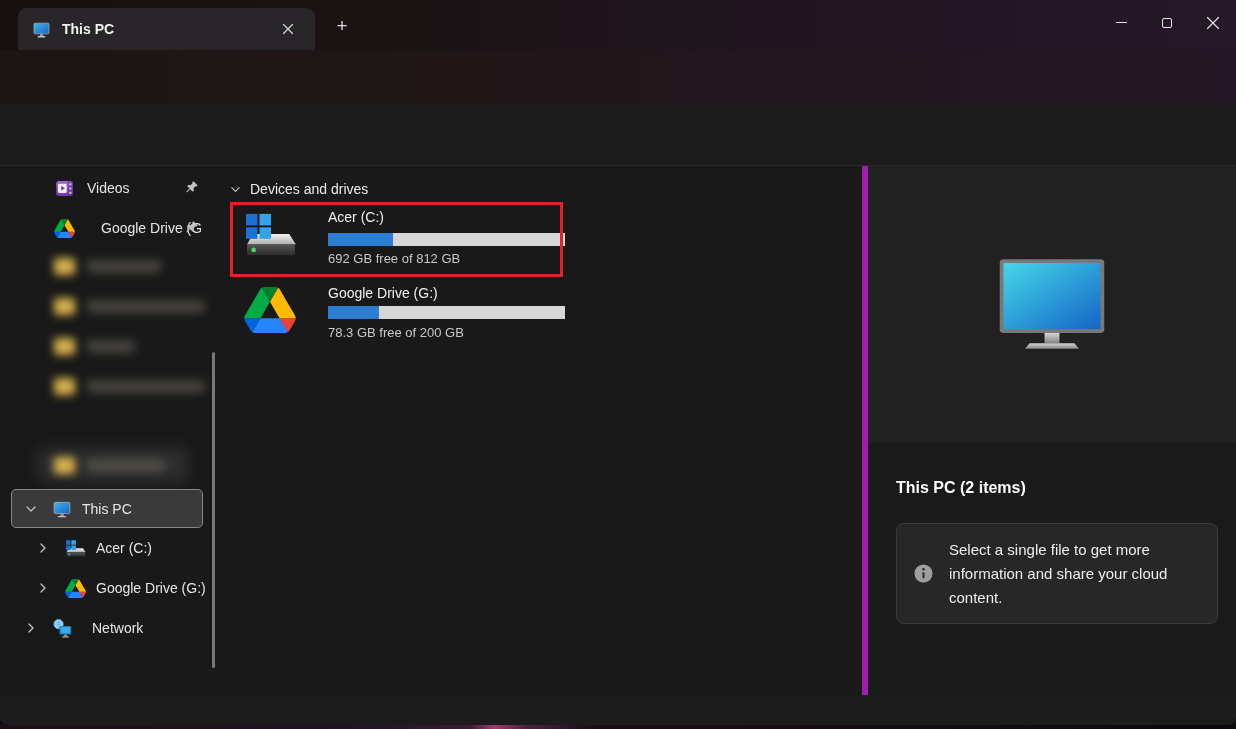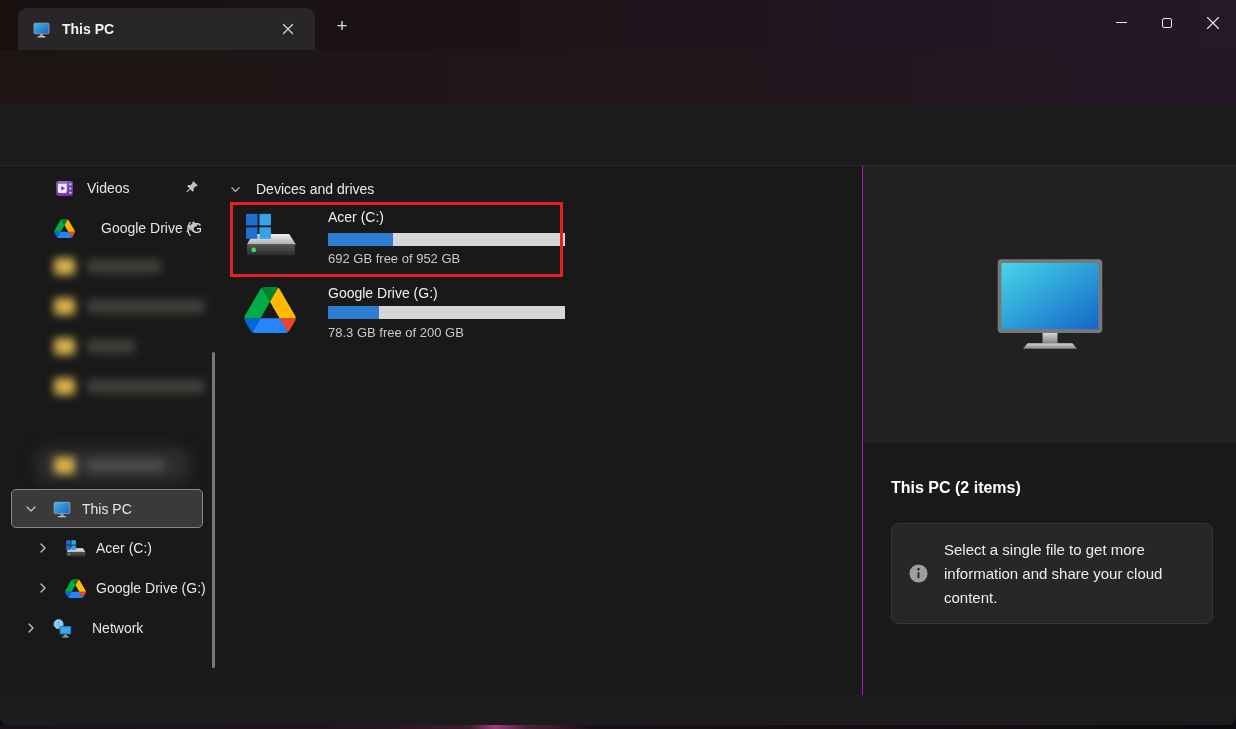--- a/index.html
+++ b/index.html
@@ -55,30 +55,30 @@
   .sb-pin { position:absolute; left:172px; top:11px; }
   .sb-selected { background:#3a3a3a; border:1px solid #888888; left:3px; width:192px; height:39px; }
   .sb-scroll { position:absolute; left:204px; top:186px; width:3px; height:316px; background:#787878; border-radius:2px; }
   .blur-folder { width:21px; height:17px; background:#d7b14c; border-radius:3px; filter:blur(4px); }
   .blur-text { height:13px; background:#6b675f; border-radius:4px; filter:blur(5px); opacity:.55; margin-left:12px; }
   .blur-bg { position:absolute; left:26px; top:2px; width:150px; height:34px; background:#2e2e2e; border-radius:6px; filter:blur(7px); }
 
   
   .content { position:absolute; left:217px; top:0; width:645px; height:529px; }
   .group-header { position:absolute; left:13px; top:13px; height:20px; display:flex; align-items:center; }
-  .group-title { color:#eaeaea; font-size:14px; margin-left:15px; }
+  .group-title { color:#eaeaea; font-size:14px; margin-left:9px; }
   .annotation { position:absolute; left:13px; top:36px; width:333px; height:75px; border:3px solid #e32128; pointer-events:none; z-index:5; }
   .drive-tile { position:absolute; left:20px; width:320px; }
   .drive-name { position:absolute; left:91px; color:#f0f0f0; font-size:14px; }
   .drive-bar { position:absolute; left:91px; width:237px; height:13px; background:#d6d6d6; }
   .drive-fill { height:100%; background:#2d7dd2; }
   .drive-free { position:absolute; left:91px; color:#c9c9c9; font-size:13px; }
 
   
-  .details-panel { position:absolute; left:862px; top:0; width:374px; height:529px; background:#1a1a1a; border-left:1px solid #a21caf; }
+  .details-panel { position:absolute; left:862px; top:0; width:374px; height:529px; background:#1a1a1a; border-left:6px solid #a21caf; }
   .dp-icon-area { position:absolute; top:0; left:0; width:100%; height:277px; background:#212121; display:flex; justify-content:center; }
   .dp-title { position:absolute; left:28px; top:313px; color:#ffffff; font-size:16px; font-weight:bold; }
   .dp-infobox { position:absolute; left:28px; top:357px; width:322px; height:101px; background:#272727; border:1px solid #3a3a3a;
     border-radius:8px; display:flex; align-items:center; padding:0 16px; }
   .dp-infotext { color:#ededed; font-size:15px; line-height:24px; margin-left:15px; width:252px; }
 
   
   .statusbar { position:absolute; top:695px; left:0; width:100%; height:30px; background:#1c1c1c; border-top:1px solid #282828; }
   .status-count { position:absolute; left:20px; top:7px; color:#d8d8d8; font-size:13px; }
   .status-divider { position:absolute; left:77px; top:6px; width:1px; height:16px; background:#5a5a5a; }
@@ -455,21 +455,21 @@
                 <rect x="3" y="3" width="12" height="12" fill="#1f6fd0"></rect>
                 <rect x="17" y="3" width="12" height="12" fill="#35a3e8"></rect>
                 <rect x="3" y="17" width="12" height="12" fill="#1f6fd0"></rect>
                 <rect x="17" y="17" width="12" height="12" fill="#35a3e8"></rect>
               </svg>
           </span>
           <span class="drive-name" style="top:3px">Acer (C:)</span>
           <div class="drive-bar" style="top:27px">
             <div class="drive-fill" style="width: 27.3%;"></div>
           </div>
-          <span class="drive-free" style="top:45px">692 GB free of 952 GB</span>
+          <span class="drive-free" style="top:45px">692 GB free of 812 GB</span>
         </div>
 
         <div class="drive-tile" style="top:113px; height:70px">
           <span style="position:absolute; left:7px; top:8px; display:flex">
             <svg width="52" height="46" viewBox="0 0 87.3 78">
                 <path d="M6.6 66.85l3.85 6.65c.8 1.4 1.95 2.5 3.3 3.3l13.75-23.8H0c0 1.55.4 3.1 1.2 4.5z" fill="#0066da"></path>
                 <path d="M43.65 25L29.9 1.2c-1.35.8-2.5 1.9-3.3 3.3l-25.4 44A9.06 9.06 0 000 53h27.5z" fill="#00ac47"></path>
                 <path d="M73.55 76.8c1.35-.8 2.5-1.9 3.3-3.3l1.6-2.75L86.1 57.5c.8-1.4 1.2-2.95 1.2-4.5H59.8l5.85 11.5z" fill="#ea4335"></path>
                 <path d="M43.65 25L57.4 1.2C56.05.4 54.5 0 52.9 0H34.4c-1.6 0-3.15.45-4.5 1.2z" fill="#00832d"></path>
                 <path d="M59.8 53H27.5L13.75 76.8c1.35.8 2.9 1.2 4.5 1.2h50.8c1.6 0 3.15-.45 4.5-1.2z" fill="#2684fc"></path>

